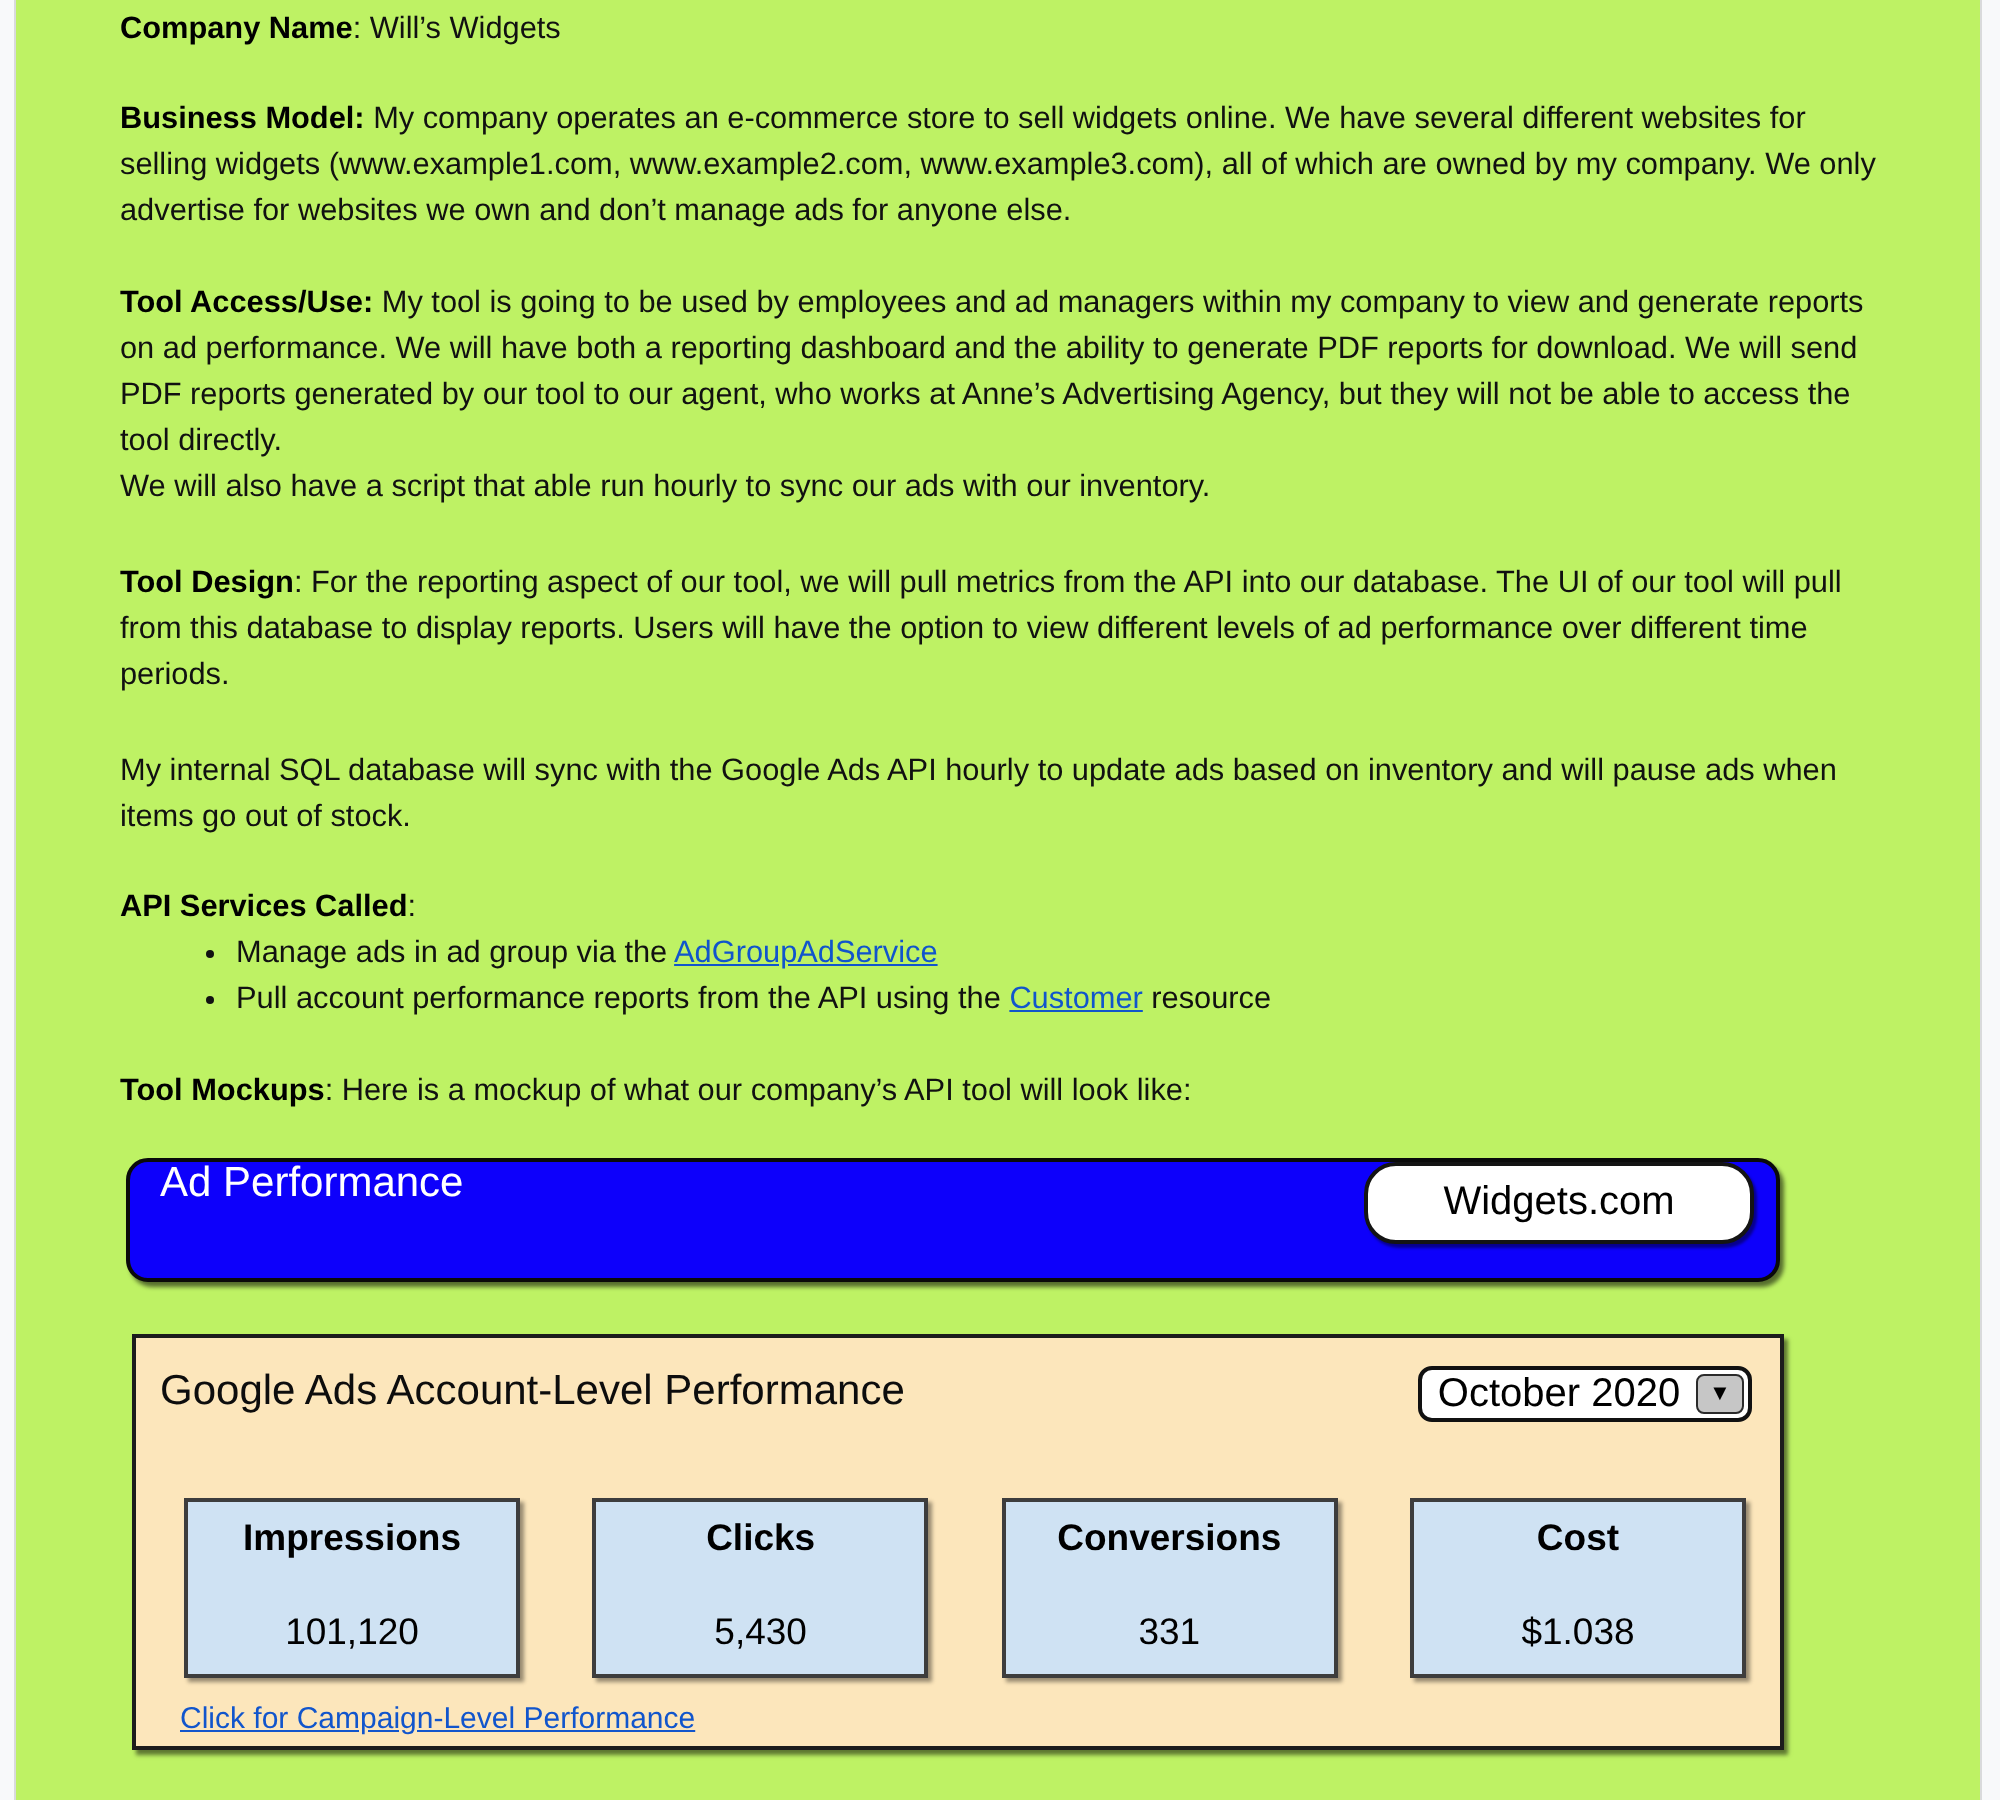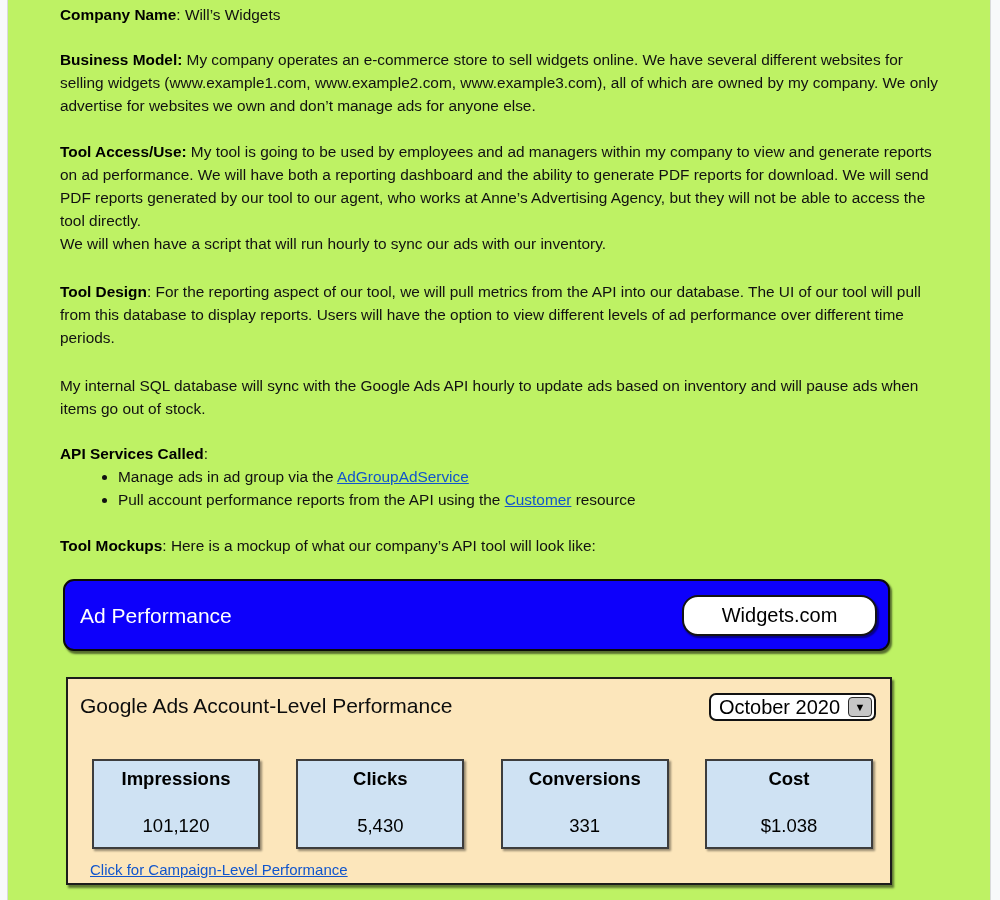--- a/index.html
+++ b/index.html
@@ -40,26 +40,26 @@
   }
   ul.bullets li{line-height:23px;}
   a.doclink{
     color:var(--link-color);
     text-decoration:underline;
     cursor:pointer;
   }
   
   .mock-header{
     margin-left:3px;
-    width:827px;height:72px;
+    width:827px;height:62px;
     background:var(--header-bg);
     border:2px solid #0a0a0a;
     border-radius:11px;
     box-shadow:2px 2.5px 2px rgba(0,0,0,0.55);
-    display:flex;align-items:center;justify-content:space-between;
+    display:flex;justify-content:space-between;
     padding:0 11px 0 15px;
   }
   .mock-header-title{
     color:#FFFFFF;font-size:21px;line-height:1;
   }
   .site-btn{
     width:195px;height:41px;
     background:#FFFFFF;
     border:2px solid #141414;
     border-radius:16px;
@@ -127,21 +127,21 @@
 <body>
 
 <div class="page">
   <div class="content">
 
     <div class="para mb22"><strong>Company Name</strong><span>: Will’s Widgets</span></div>
 
     <div class="para mb23"><strong>Business Model:</strong><span> My company operates an e-commerce store to sell widgets online. We have several different websites for selling widgets (www.example1.com, www.example2.com, www.example3.com), all of which are owned by my company. We only advertise for websites we own and don’t manage ads for anyone else.</span></div>
 
     <div class="para mb25"><strong>Tool Access/Use:</strong><span> My tool is going to be used by employees and ad managers within my company to view and generate reports on ad performance. We will have both a reporting dashboard and the ability to generate PDF reports for download. We will send PDF reports generated by our tool to our agent, who works at Anne’s Advertising Agency, but they will not be able to access the tool directly.</span>
-      <div>We will when have a script that will run hourly to sync our ads with our inventory.</div>
+      <div>We will also have a script that able run hourly to sync our ads with our inventory.</div>
     </div>
 
     <div class="para mb25"><strong>Tool Design</strong><span>: For the reporting aspect of our tool, we will pull metrics from the API into our database. The UI of our tool will pull from this database to display reports. Users will have the option to view different levels of ad performance over different time periods.</span></div>
 
     <div class="para mb22"><span>My internal SQL database will sync with the Google Ads API hourly to update ads based on inventory and will pause ads when items go out of stock.</span></div>
 
     <div class="para mb0"><strong>API Services Called</strong><span>:</span></div>
 
     <ul class="bullets">
       <li><span>Manage ads in ad group via the </span><a class="doclink" href="#">AdGroupAdService</a><span></span></li>

